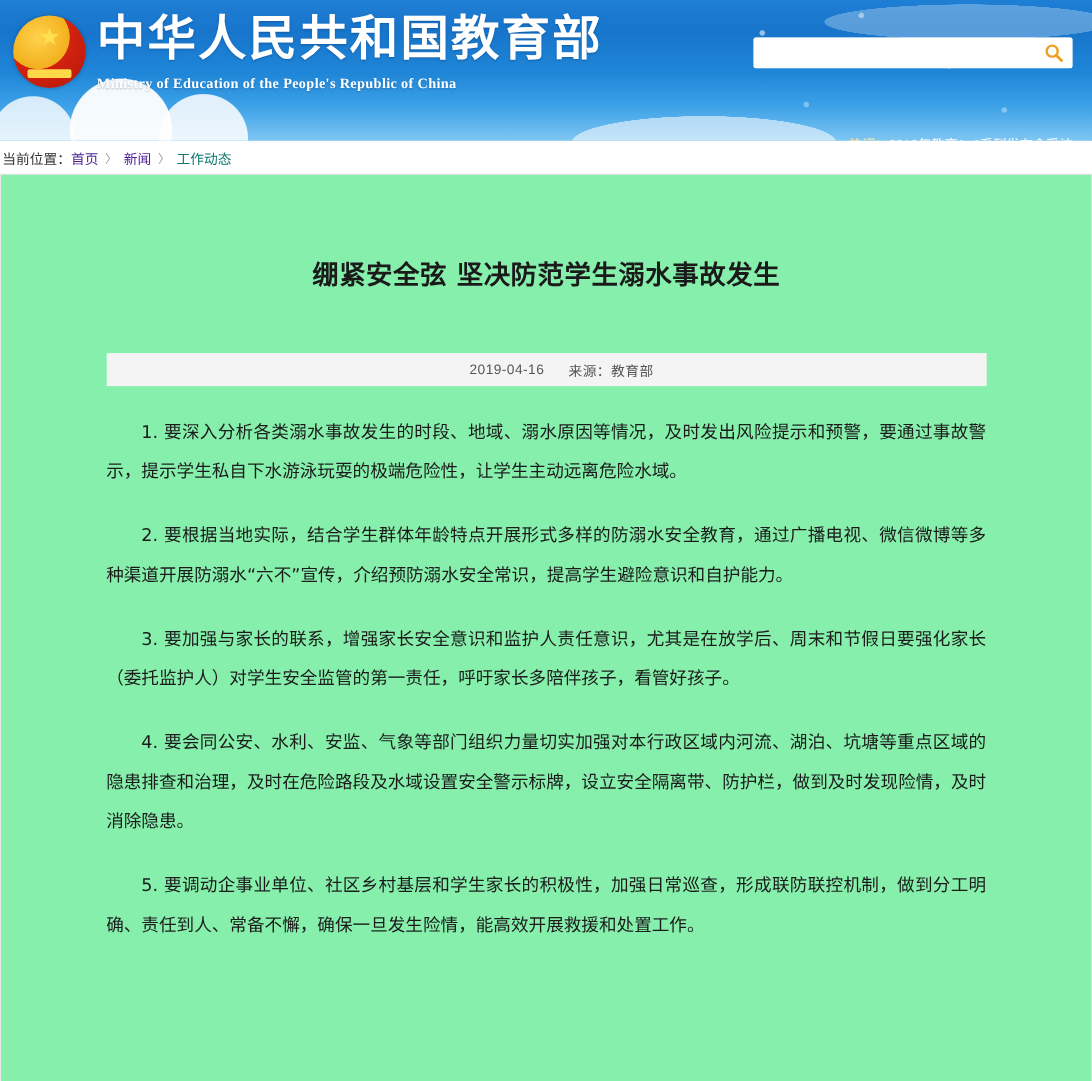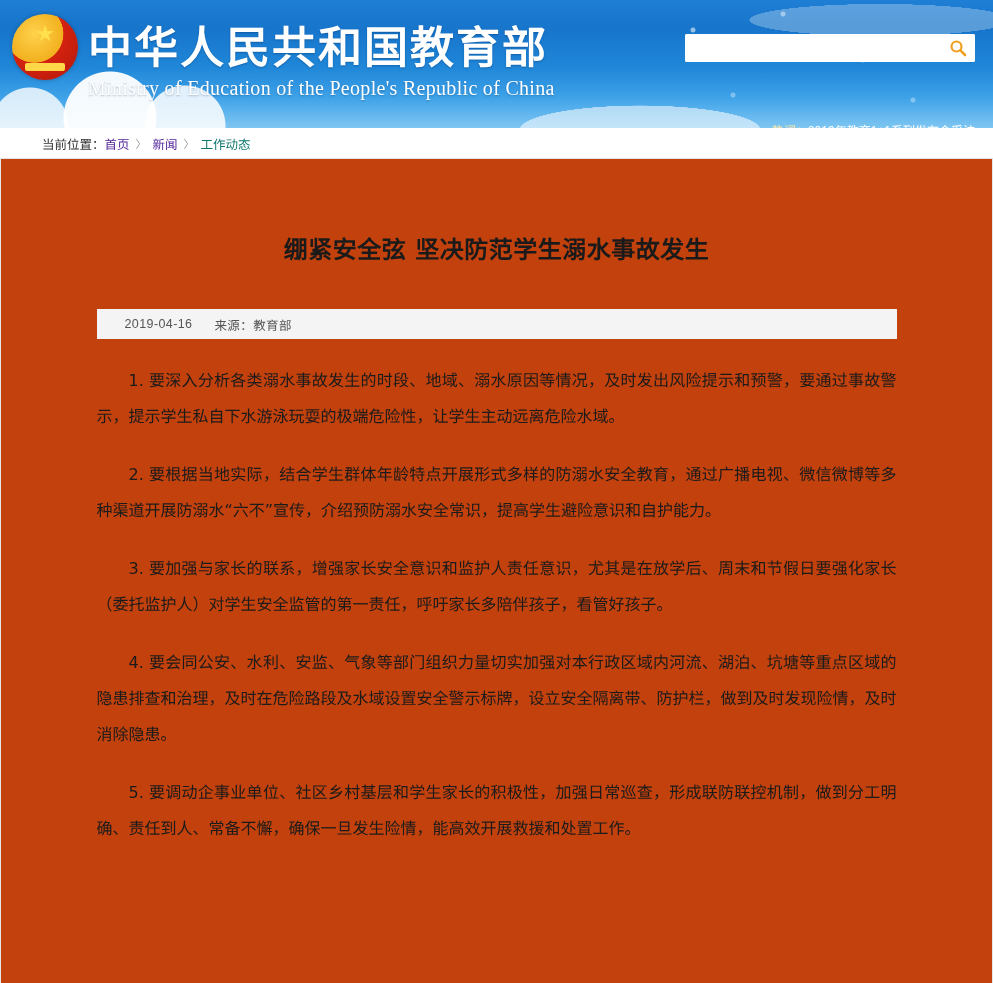--- a/index.html
+++ b/index.html
@@ -56,35 +56,35 @@
     position: absolute; left: 50%; top: 30%;
     transform: translate(-50%,-50%);
     color: #ffe14d; font-size: 22px; line-height: 1;
   }
   .emblem-base {
     position: absolute; left: 50%; bottom: 9px; transform: translateX(-50%);
     width: 40px; height: 8px; background: #ffd84a; border-radius: 2px;
   }
   .site-title-wrap {
     position: absolute;
-    left: 88px; top: 20px;
+    left: 88px; top: 8px;
   }
   .site-title-cn {
     font-family: "DejaVu Serif", "Liberation Serif", serif;
     font-weight: bold;
     font-size: 44px;
     line-height: 56px;
     color: #ffffff;
     letter-spacing: 2px;
     text-shadow: 0 1px 2px rgba(0,40,90,0.35);
   }
   .site-title-en {
     font-family: "Liberation Serif", "DejaVu Serif", serif;
-    font-weight: normal;
-    font-size: 20px;
+    font-weight: bold;
+    font-size: 13px;
     line-height: 20px;
     color: #ffffff;
     letter-spacing: 0.3px;
     margin-top: 2px;
     text-shadow: 0 1px 2px rgba(0,40,90,0.3);
   }
 
   
   .search-box {
     position: absolute;
@@ -128,36 +128,36 @@
     width: 993px;
     height: 31px;
     background: #ffffff;
     border-bottom: 1px solid #e2e2e2;
     display: flex;
     align-items: center;
     padding-left: 2px;
     font-size: 12.5px;
     color: #333333;
   }
-  .crumb-label { color: #333; margin-left: 40px; }
+  .crumb-label { color: #333; }
   .crumb-link {
     color: #4c1d95; text-decoration: none;
   }
   .crumb-sep {
     color: #9a9a9a;
     margin: 0 6px;
     font-size: 11px;
   }
   .crumb-current { color: #0f766e; }
 
   
   .page-wrap {
     width: 993px;
     height: 824px;
-    background: #c2410c;
+    background: #86efac;
     border-left: 1px solid #e6e6e6;
     border-right: 1px solid #e6e6e6;
     overflow: hidden;
   }
   .article {
     width: 800px;
     margin: 0 auto;
     padding-top: 58px;
   }
   .art-title {
@@ -172,29 +172,30 @@
   .art-subtitle {
     text-align: center;
     font-family: "DejaVu Sans", "Liberation Sans", sans-serif;
     font-weight: bold;
     font-size: 16.5px;
     line-height: 28px;
     color: #222222;
     margin-top: 8px;
   }
   .meta-bar {
-    margin-top: 42px;
+    margin-top: 54px;
     height: 30px;
     background: #f4f4f4;
     display: flex;
     align-items: center;
     padding-left: 28px;
     font-size: 12.5px;
     color: #555555;
     letter-spacing: 0.4px;
+    justify-content: center;
   }
   .meta-date { margin-right: 22px; }
   .art-body {
     margin-top: 24px;
     font-family: "DejaVu Sans", "Liberation Sans", sans-serif;
     font-size: 16px;
     line-height: 36px;
     color: #1b1b1b;
     text-align: justify;
   }

